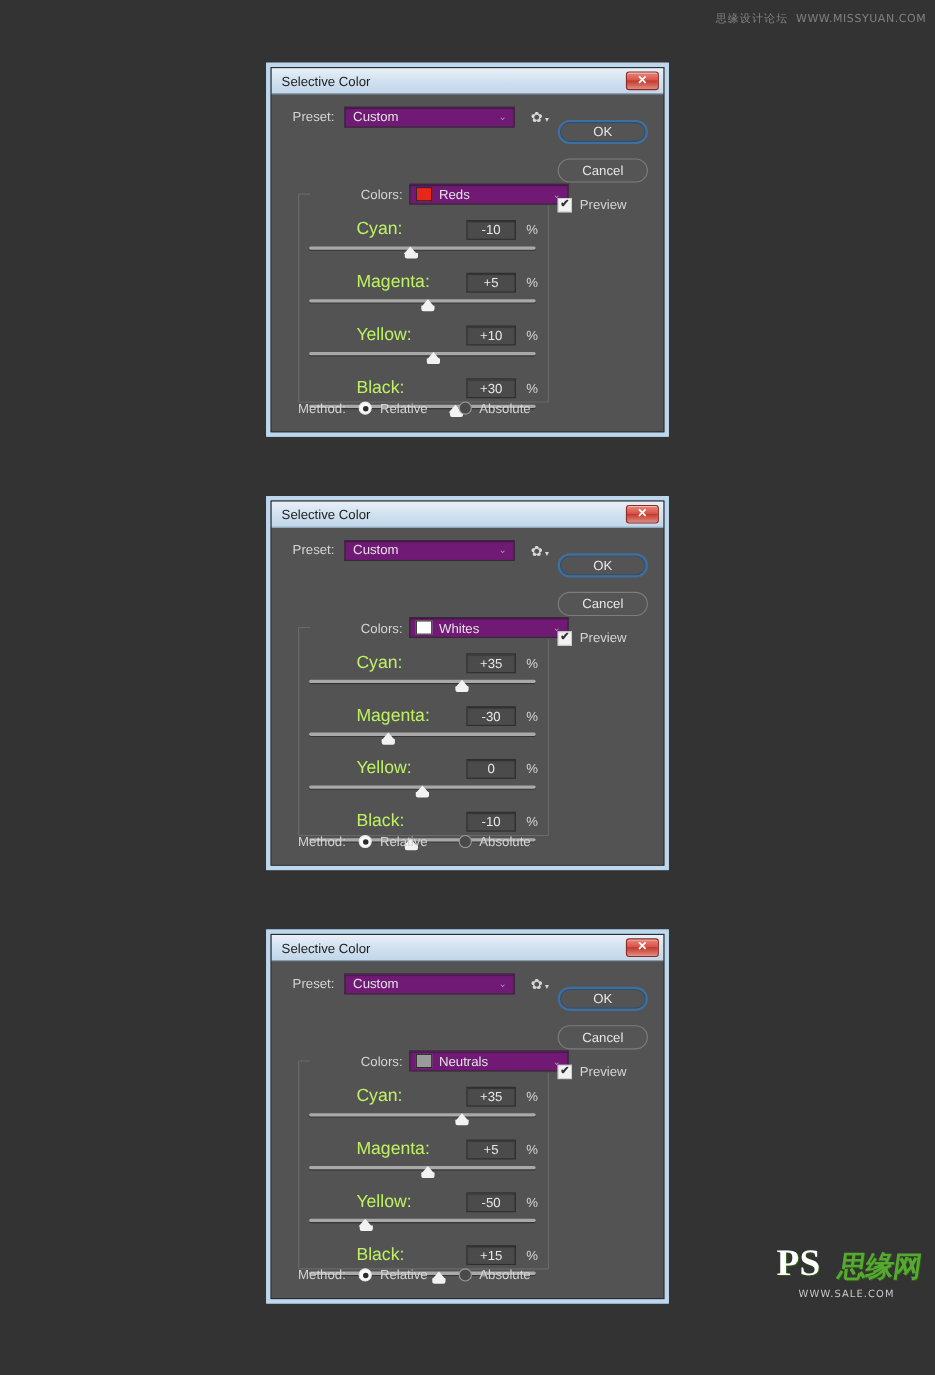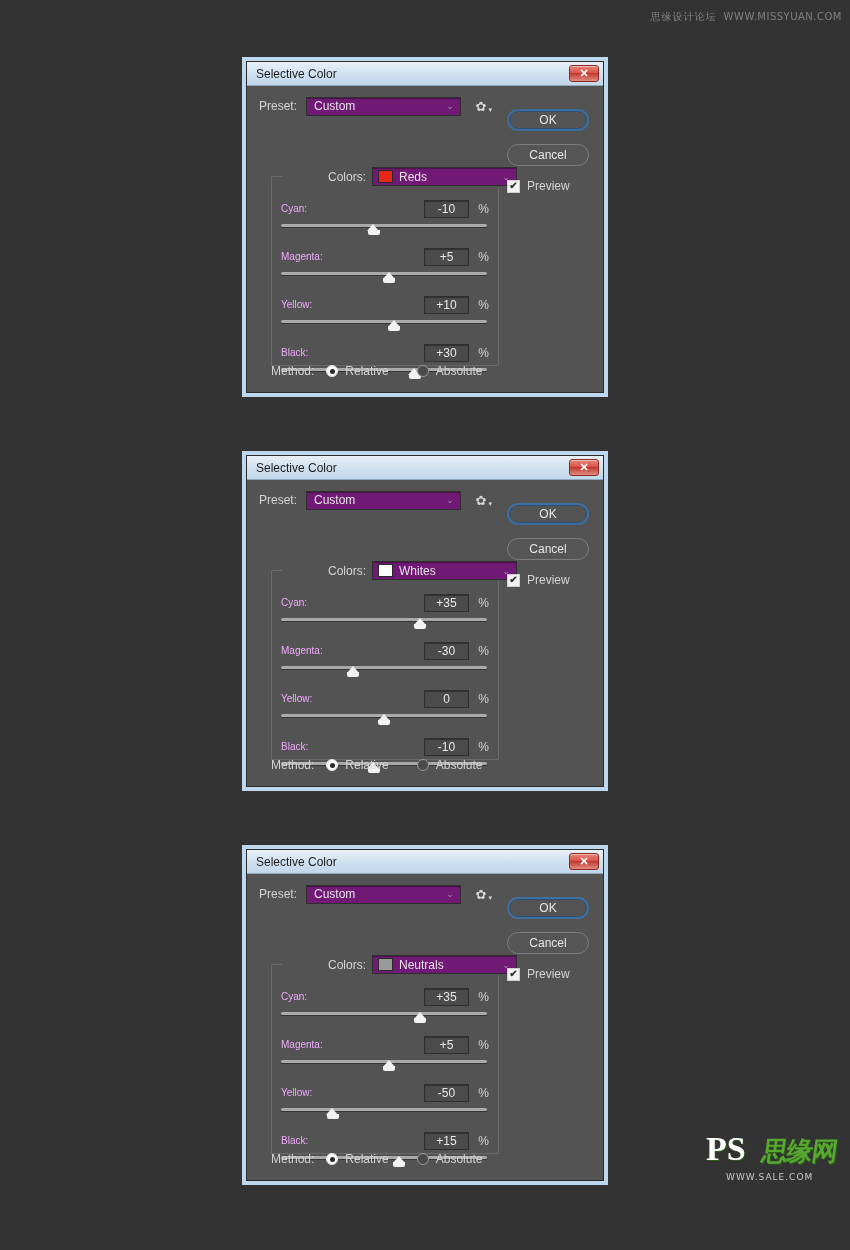--- a/index.html
+++ b/index.html
@@ -88,21 +88,21 @@
     background: linear-gradient(to bottom, #e98578 0%, #d9544a 45%, #c13a2e 50%, #e08c80 100%);
     display: flex; align-items: center; justify-content: center;
     color: #fff; font-size: 11px; font-weight: bold;
     line-height: 1;
     box-shadow: inset 0 1px 0 rgba(255,255,255,.45);
   }
 
   .body {
     flex: 1; position: relative;
     background: #535353;
-    padding: 10px 12px 8px 12px;
+    padding: 10px 12px 8px 19px;
   }
 
   
   .preset-row {
     display: flex; align-items: center;
     height: 20px; margin-bottom: 12px;
   }
   .lbl { font-size: 12px; color: #d4d4d4; white-space: nowrap; }
   .preset-label { width: 47px; }
   .select {
@@ -153,21 +153,21 @@
     margin-right: 6px; margin-left: -2px;
     border: 1px solid #2a2a2a;
   }
 
   .sliders { position: absolute; left: 9px; top: 22px; right: 9px; }
   .slider-block { margin-bottom: 12px; }
   .slider-top {
     display: flex; align-items: center;
     height: 19px; margin-bottom: 5px;
   }
-  .slider-name { flex: 1; font-size: 10px; color: #f0abfc; }
+  .slider-name { flex: 1; font-size: 16px; color: #bef264; margin-left: 43px; }
   .num-field {
     width: 45px; height: 18px;
     background: #4b4b4b; border: 1px solid #2e2e2e;
     box-shadow: inset 0 1px 1px rgba(0,0,0,.35);
     font-size: 12px; color: #e8e8e8;
     display: flex; align-items: center; justify-content: center;
   }
   .pct { width: 20px; text-align: right; font-size: 12px; color: #d4d4d4; }
   .track-wrap {
     position: relative; height: 12px;

